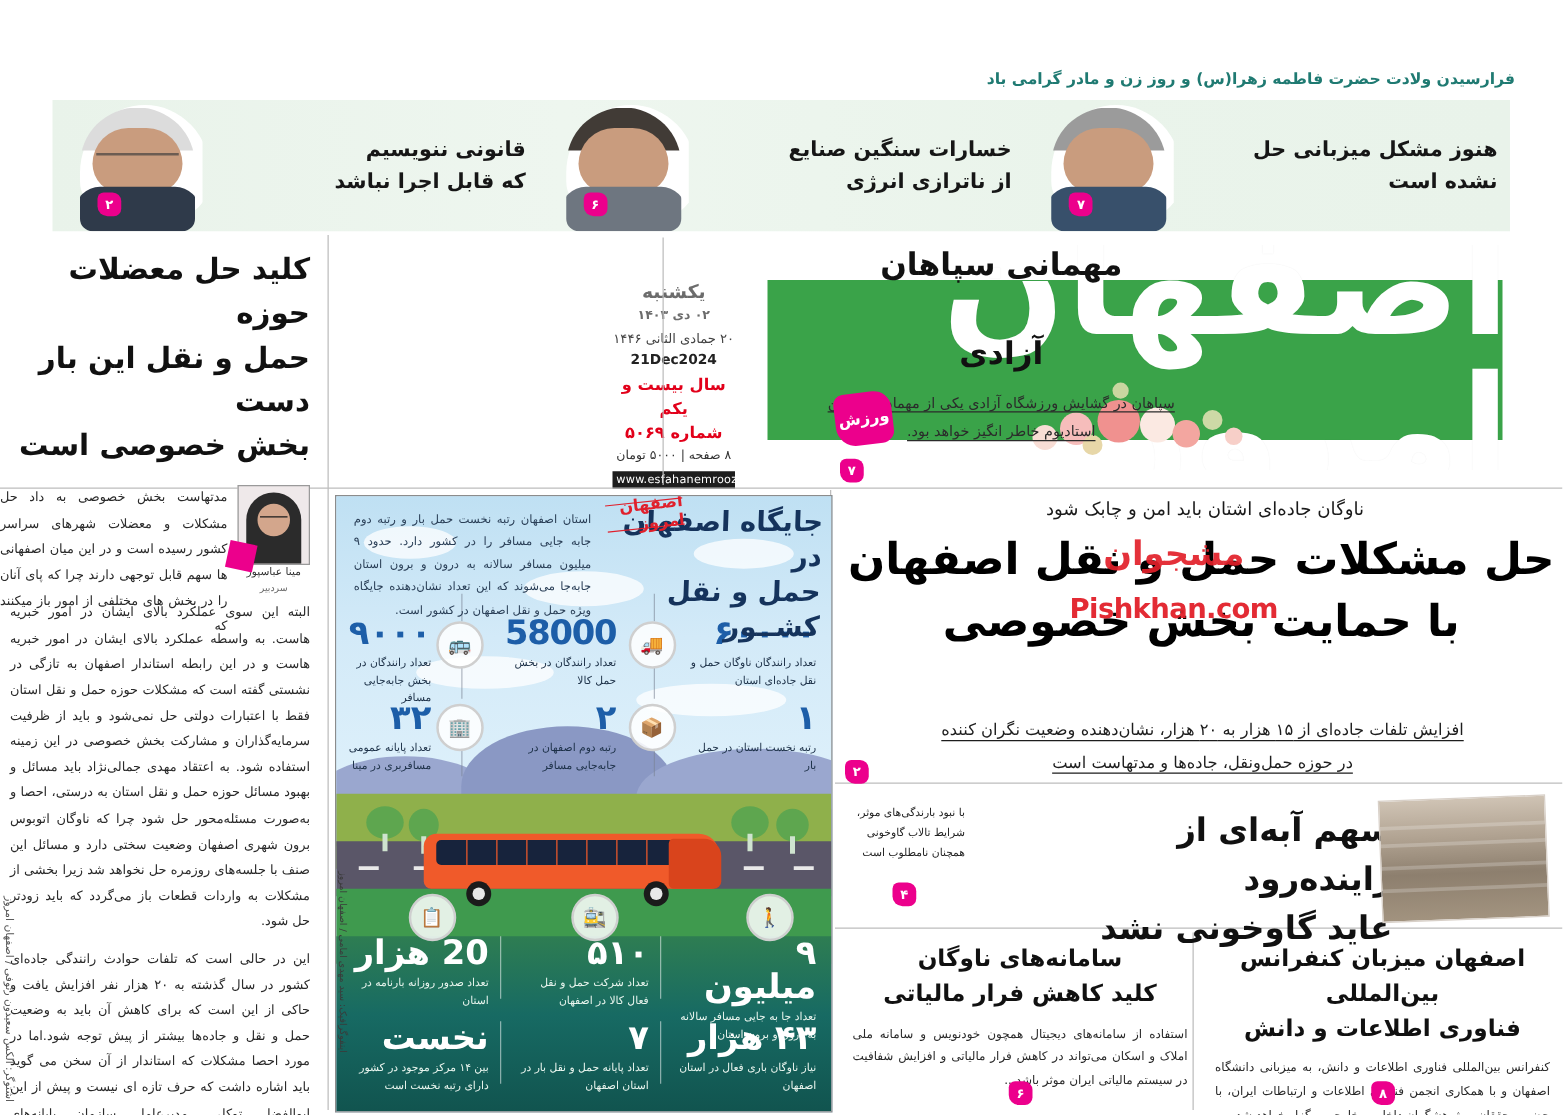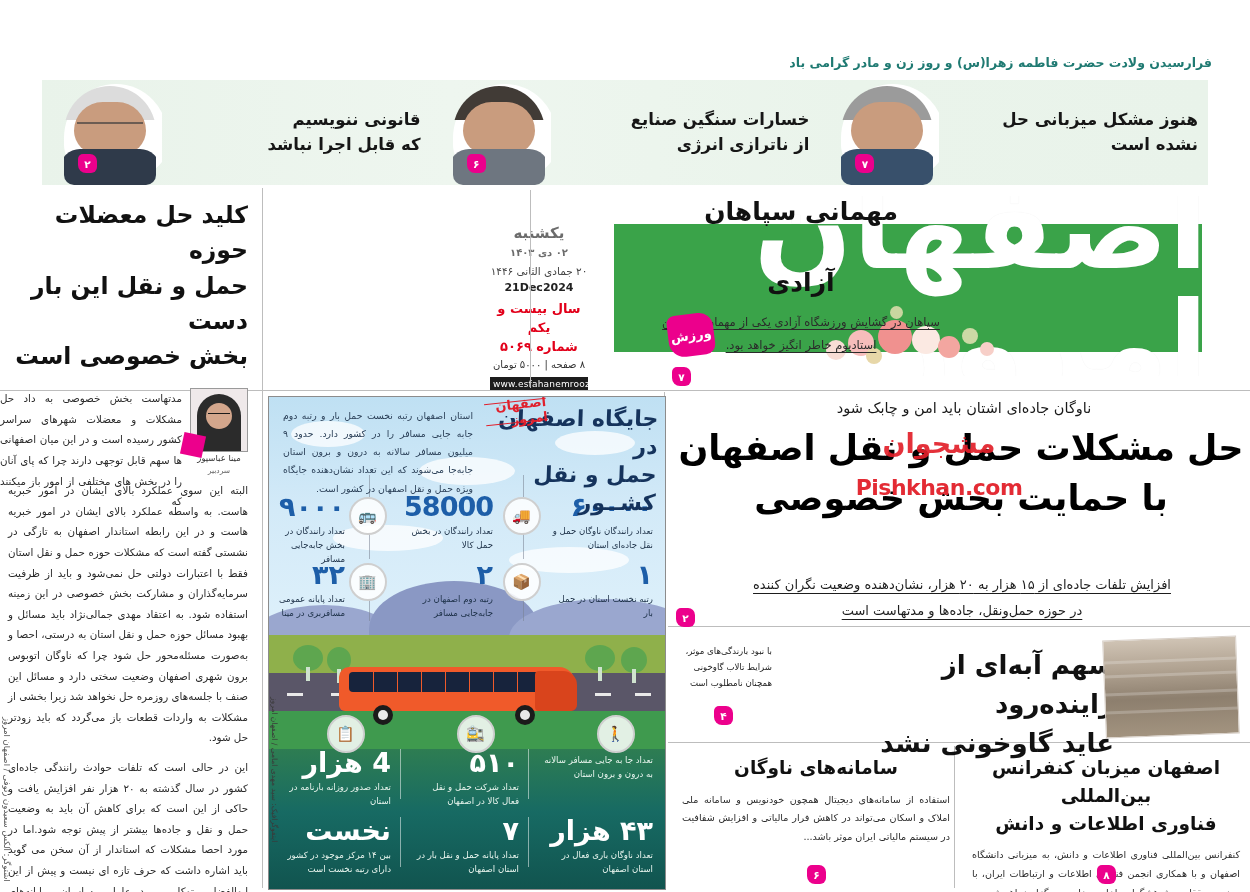--- a/index.html
+++ b/index.html
@@ -505,36 +505,37 @@
       <span class="wh" style="left:176px">
           <i></i>
         </span>
     </div>
 
     <div class="ico" style="right:30px;top:318px">🚶</div>
     <div class="ico" style="right:170px;top:318px">🚉</div>
     <div class="ico" style="right:300px;top:318px">📋</div>
 
     <div class="stat ondark" style="right:12px;top:352px;width:112px">
+      <div class="num">۹ میلیون</div>
       <div class="cap">تعداد جا به جایی مسافر سالانه به درون و برون استان</div>
     </div>
     <div class="tickw" style="right:136px;top:352px;height:50px"></div>
     <div class="stat ondark" style="right:146px;top:352px;width:104px">
       <div class="num">۵۱۰</div>
       <div class="cap">تعداد شرکت حمل و نقل فعال کالا در اصفهان</div>
     </div>
     <div class="tickw" style="right:264px;top:352px;height:50px"></div>
     <div class="stat ondark" style="right:274px;top:352px;width:108px">
-      <div class="num">4 هزار</div>
+      <div class="num">20 هزار</div>
       <div class="cap">تعداد صدور روزانه بارنامه در استان</div>
     </div>
 
     <div class="stat ondark" style="right:12px;top:420px;width:112px">
       <div class="num">۴۳ هزار</div>
-      <div class="cap">تعداد ناوگان باری فعال در استان اصفهان</div>
+      <div class="cap">نیاز ناوگان باری فعال در استان اصفهان</div>
     </div>
     <div class="tickw" style="right:136px;top:420px;height:50px"></div>
     <div class="stat ondark" style="right:146px;top:420px;width:104px">
       <div class="num">۷</div>
       <div class="cap">تعداد پایانه حمل و نقل بار در استان اصفهان</div>
     </div>
     <div class="tickw" style="right:264px;top:420px;height:50px"></div>
     <div class="stat ondark" style="right:274px;top:420px;width:108px">
       <div class="num">نخست</div>
       <div class="cap">بین ۱۴ مرکز موجود در کشور دارای رتبه نخست است</div>
@@ -585,20 +586,21 @@
           <span>اصفهان میزبان کنفرانس بین‌المللی</span><br>
           <span>فناوری اطلاعات و دانش</span>
         </h3>
         <p>کنفرانس بین‌المللی فناوری اطلاعات و دانش، به میزبانی دانشگاه اصفهان و با همکاری انجمن فناوری اطلاعات و ارتباطات ایران، با حضور محققان و پژوهشگران داخلی و خارجی برگزار خواهد شد</p>
         <div class="pagebadge pb">۸</div>
       </div>
 
       <div class="art" style="left:0px">
         <h3>
           <span>سامانه‌های ناوگان</span><br>
+          <span>کلید کاهش فرار مالیاتی</span>
         </h3>
         <p>استفاده از سامانه‌های دیجیتال همچون خودنویس و سامانه ملی املاک و اسکان می‌تواند در کاهش فرار مالیاتی و افزایش شفافیت در سیستم مالیاتی ایران موثر باشد...</p>
         <div class="pagebadge pb">۶</div>
       </div>
 
     </div>
   </div>
 
 </div>
 

